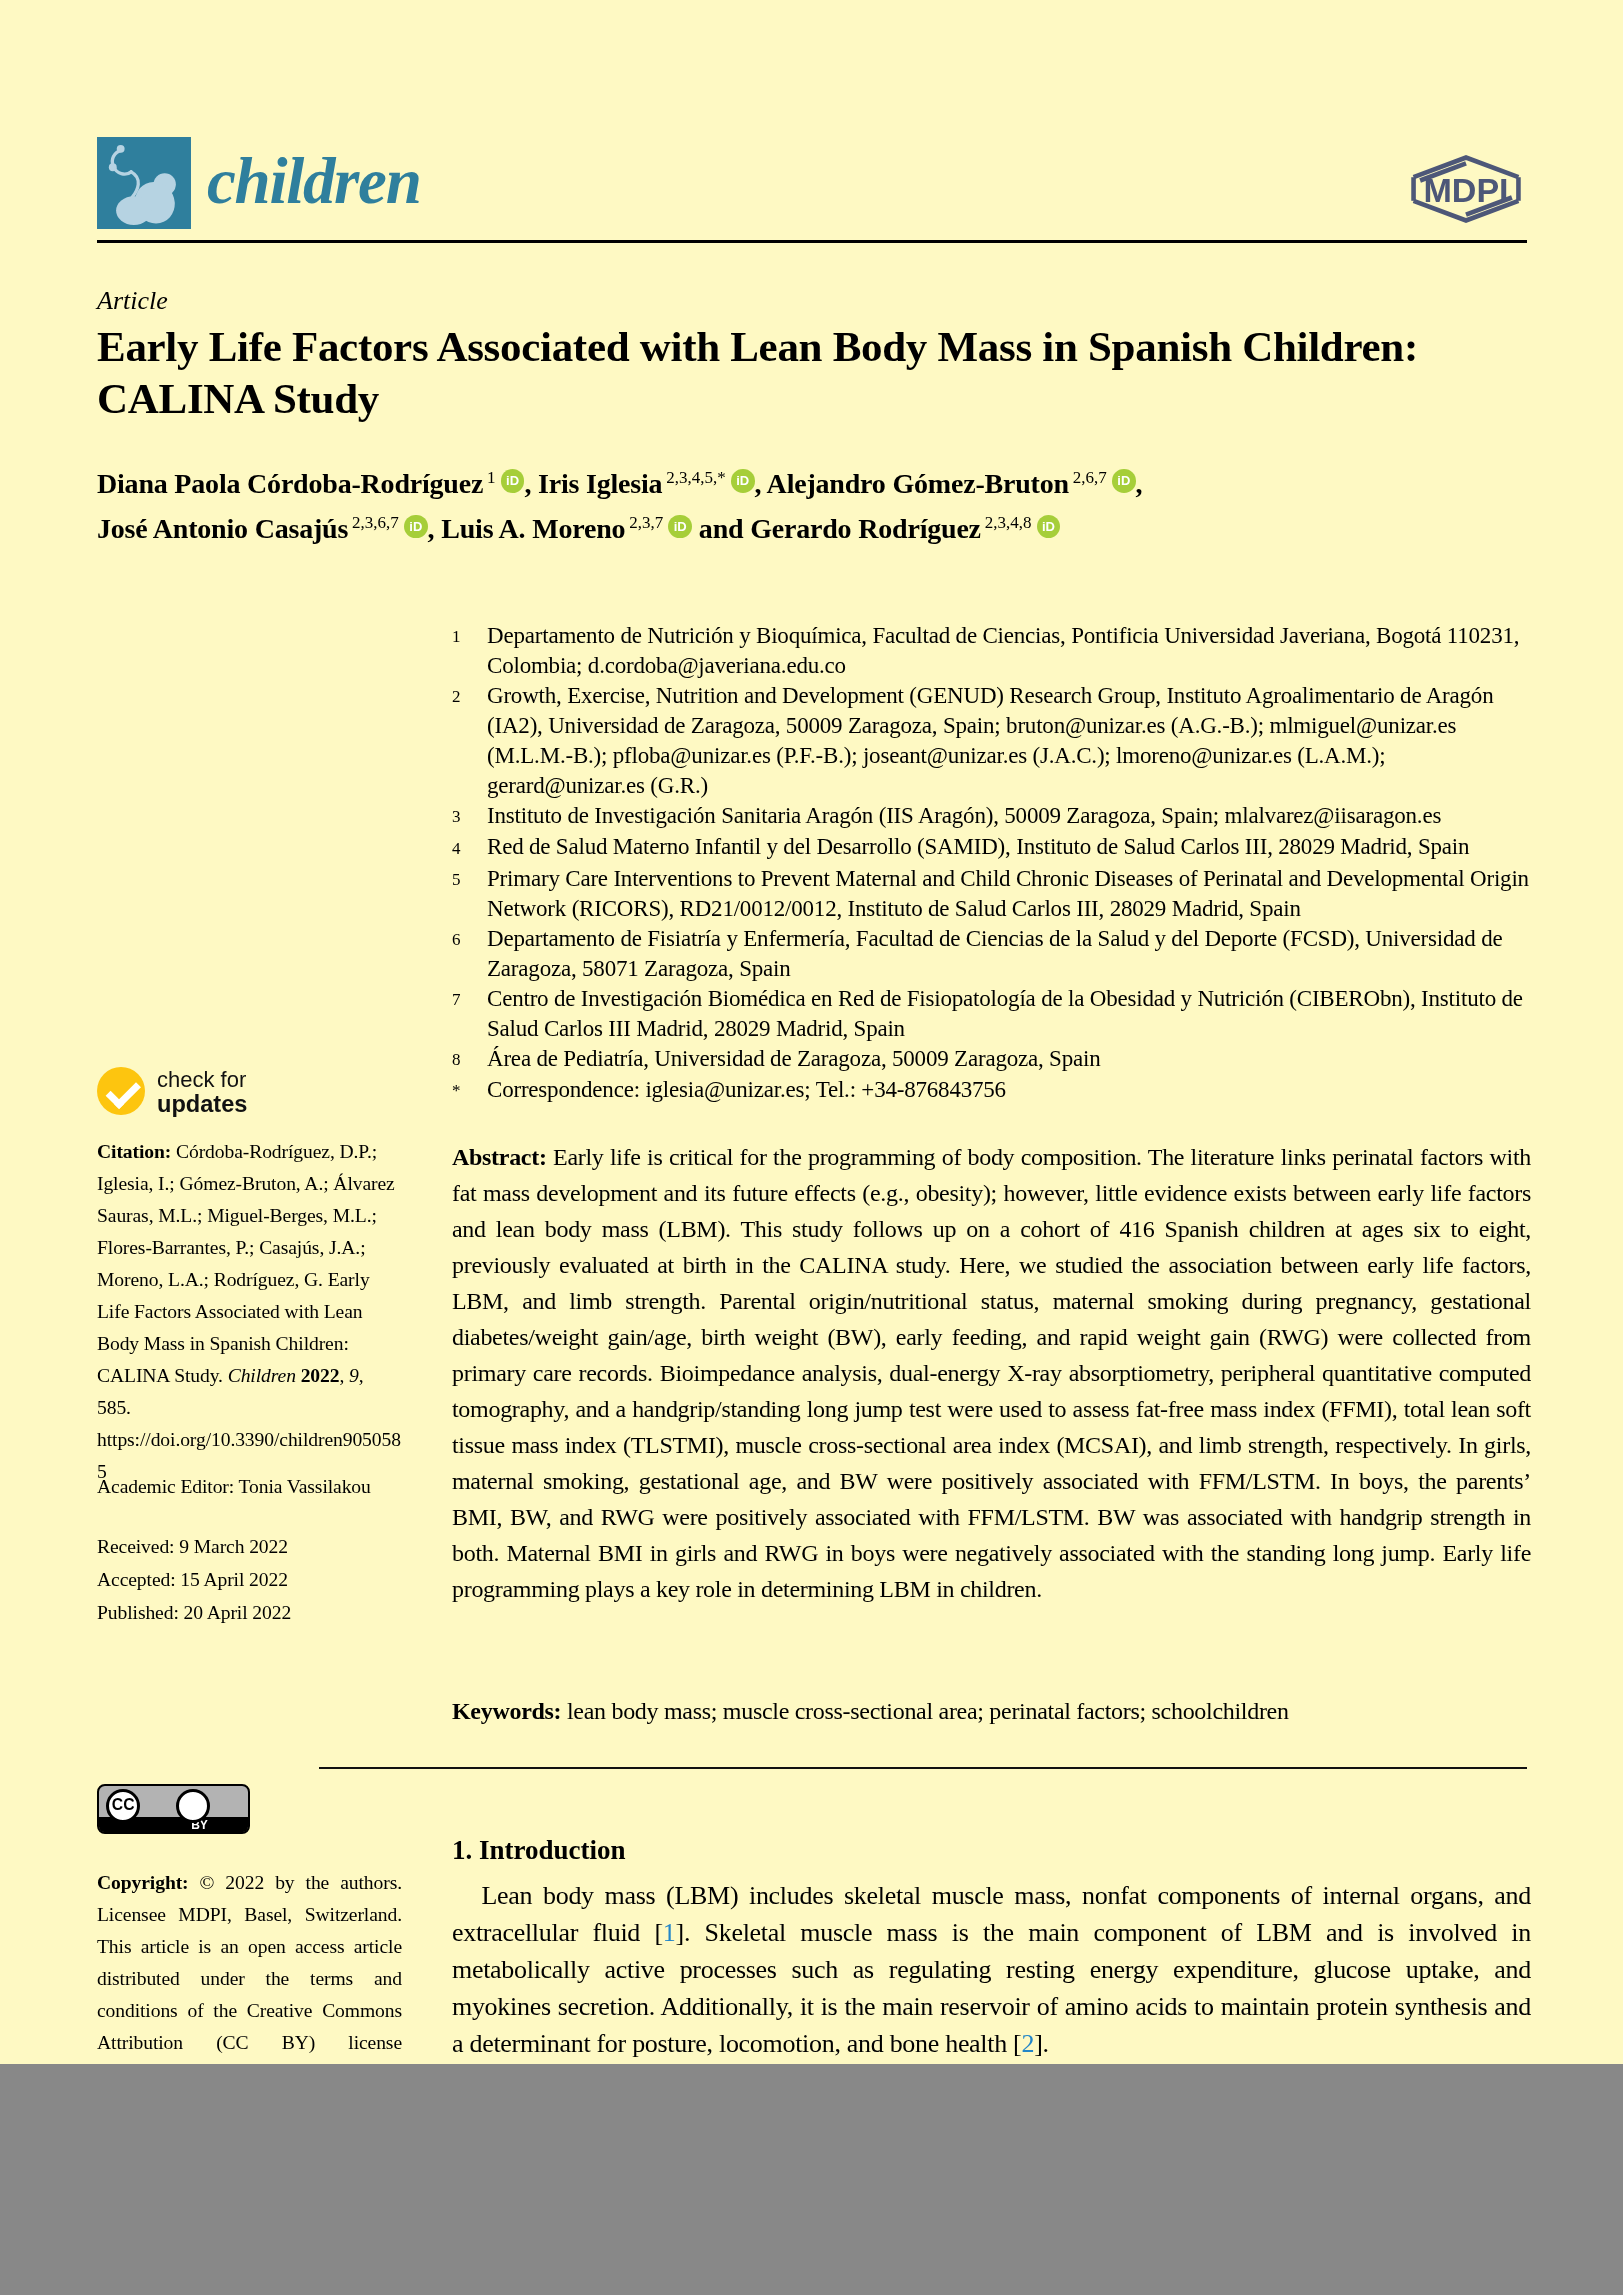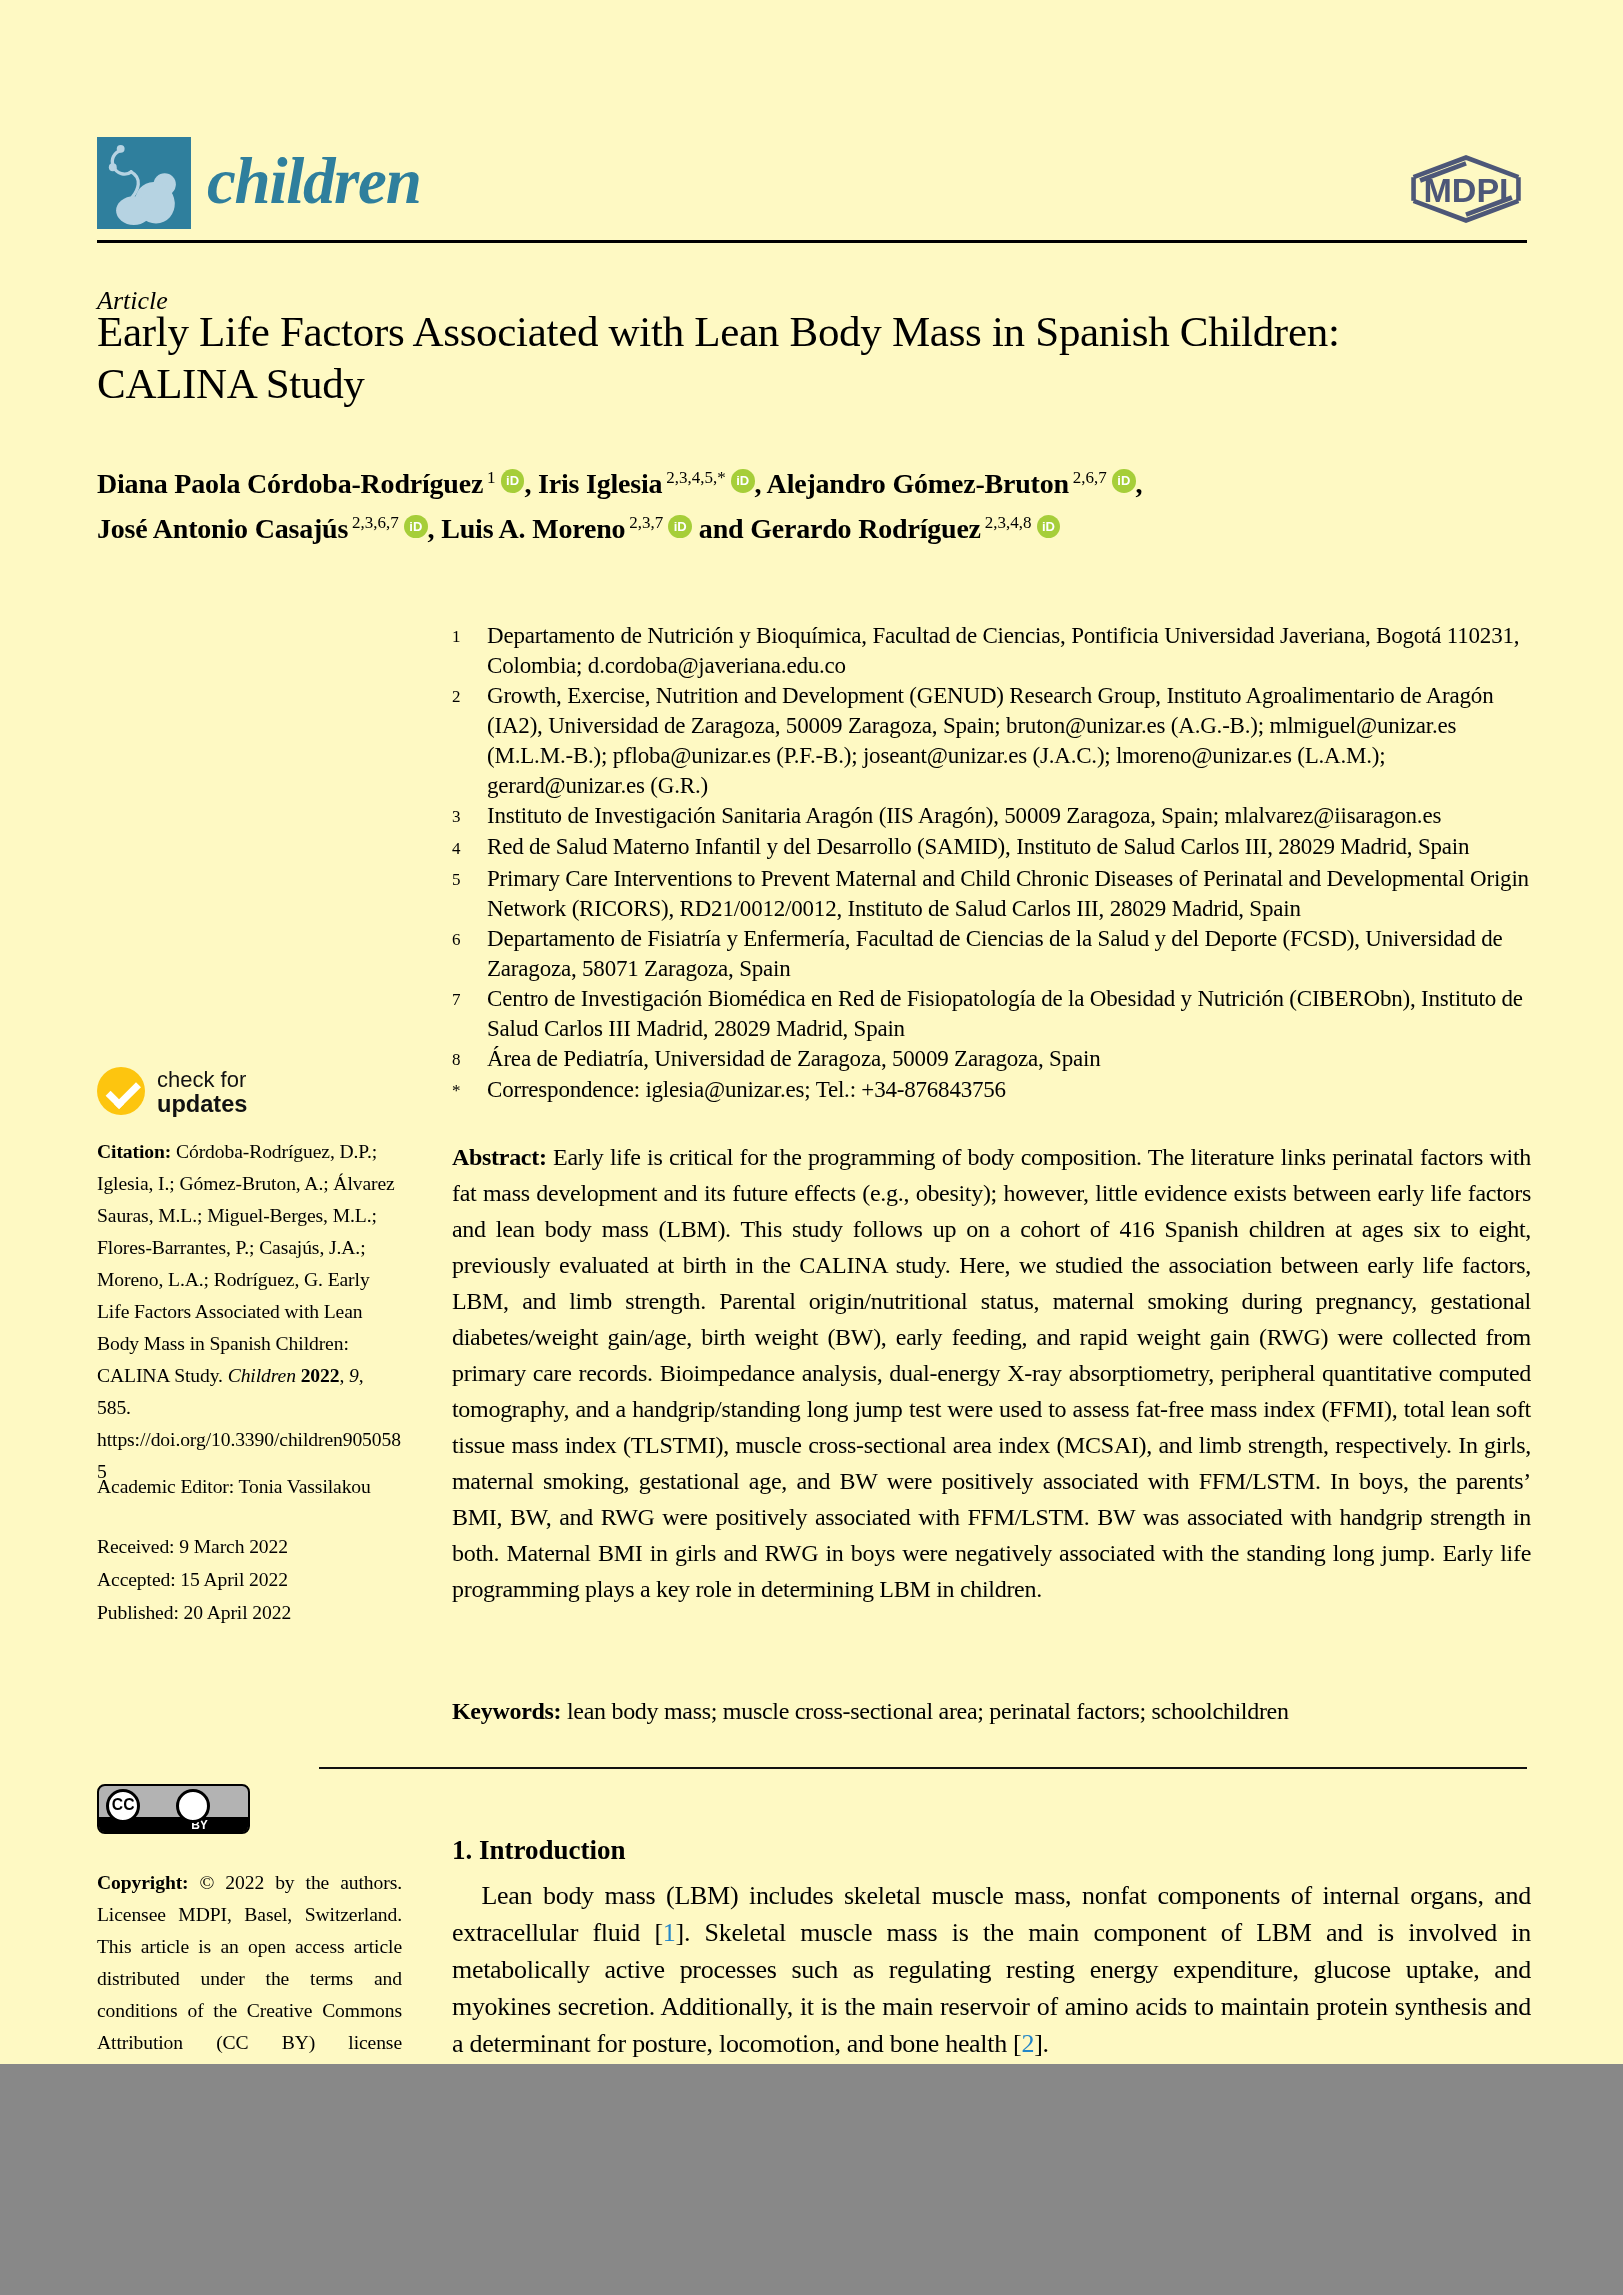--- a/index.html
+++ b/index.html
@@ -8,22 +8,22 @@
 
   
   .logo-square{position:absolute;left:97px;top:137px;width:94px;height:92px;}
   .wordmark{position:absolute;left:207px;top:145px;font-size:65px;line-height:72px;
             font-style:italic;font-weight:bold;color:#2f7f9d;letter-spacing:-1.3px;}
   .mdpi-logo{position:absolute;left:1407px;top:149px;width:118px;height:80px;}
   .rule-header{position:absolute;left:97px;top:240px;width:1430px;height:2.6px;background:#000;}
 
   
   .article-type{position:absolute;left:97px;top:286px;font-size:26px;font-style:italic;}
-  .paper-title{position:absolute;left:97px;top:306px;width:1407px;
-               font-size:43px;line-height:52px;font-weight:normal;letter-spacing:-0.3px;}
+  .paper-title{position:absolute;left:97px;top:321px;width:1407px;
+               font-size:43px;line-height:52px;font-weight:bold;letter-spacing:-0.3px;}
   .authors{position:absolute;left:97px;top:458px;width:1433px;
            font-size:28px;line-height:39px;font-weight:bold;letter-spacing:-0.2px;}
   .authors .aline{white-space:nowrap;}
   .authors sup{font-size:17px;font-weight:400;margin-left:3.9px;letter-spacing:0;}
   .orcid{display:inline-block;width:23.6px;height:23.6px;border-radius:50%;background:#a6ce39;
          color:#fff;font-family:"Liberation Sans","DejaVu Sans",sans-serif;font-size:13px;
          font-weight:bold;text-align:center;line-height:24px;vertical-align:7.9px;margin-left:5.2px;letter-spacing:0;}
 
   
   .affiliations{position:absolute;left:452px;top:621px;width:1079px;

